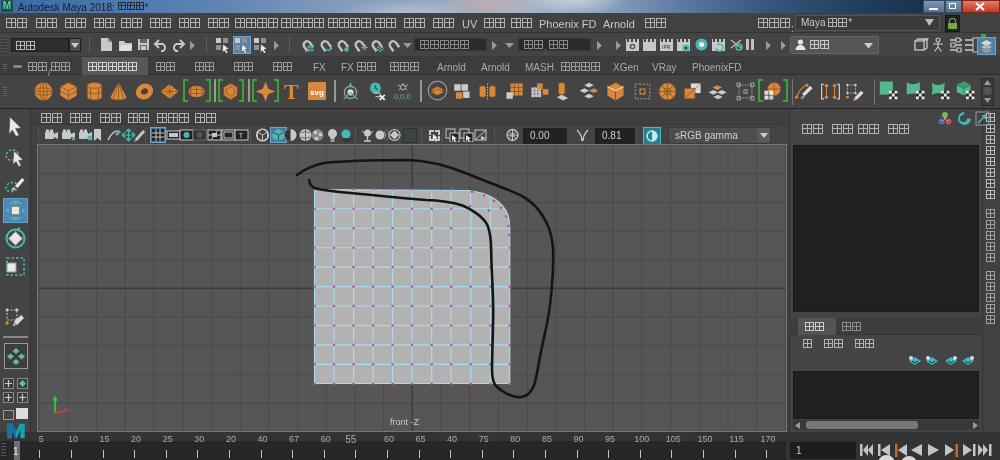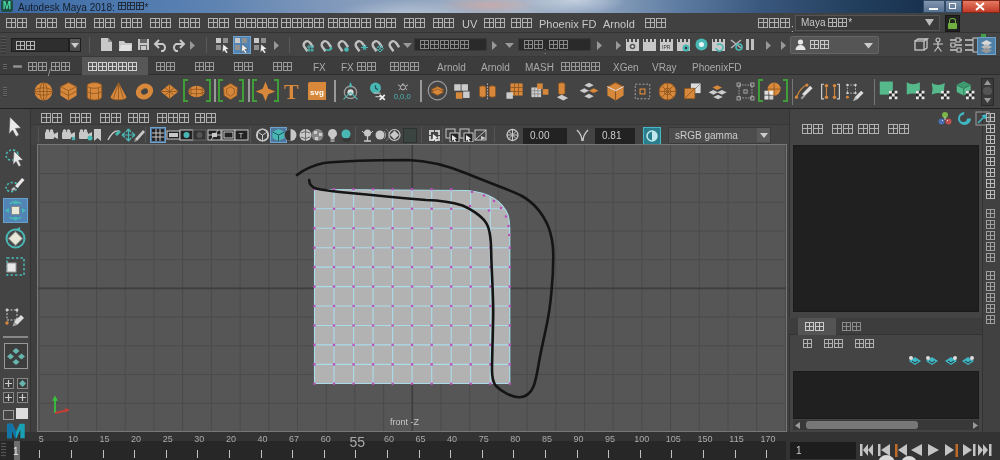--- a/index.html
+++ b/index.html
@@ -987,21 +987,21 @@
 <div class="ab" style="left:187.3px;top:434px;width:24px;text-align:center;color:#aaa;font-size:9px">30</div>
 <div class="ab" style="left:228.90000000000003px;top:450px;width:1px;height:8px;background:#c0c0c0"></div>
 <div class="ab" style="left:218.90000000000003px;top:434px;width:24px;text-align:center;color:#aaa;font-size:9px">20</div>
 <div class="ab" style="left:260.5px;top:450px;width:1px;height:8px;background:#c0c0c0"></div>
 <div class="ab" style="left:250.5px;top:434px;width:24px;text-align:center;color:#aaa;font-size:9px">40</div>
 <div class="ab" style="left:292.1px;top:450px;width:1px;height:8px;background:#c0c0c0"></div>
 <div class="ab" style="left:282.1px;top:434px;width:24px;text-align:center;color:#aaa;font-size:9px">67</div>
 <div class="ab" style="left:323.70000000000005px;top:450px;width:1px;height:8px;background:#c0c0c0"></div>
 <div class="ab" style="left:313.70000000000005px;top:434px;width:24px;text-align:center;color:#aaa;font-size:9px">60</div>
 <div class="ab" style="left:355.3px;top:450px;width:1px;height:8px;background:#c0c0c0"></div>
-<div class="ab" style="left:345.3px;top:434px;width:24px;text-align:center;color:#aaa;font-size:14px">55</div>
+<div class="ab" style="left:345.3px;top:434px;width:24px;color:#aaa;font-size:10px">55</div>
 <div class="ab" style="left:386.90000000000003px;top:450px;width:1px;height:8px;background:#c0c0c0"></div>
 <div class="ab" style="left:376.90000000000003px;top:434px;width:24px;text-align:center;color:#aaa;font-size:9px">60</div>
 <div class="ab" style="left:418.50000000000006px;top:450px;width:1px;height:8px;background:#c0c0c0"></div>
 <div class="ab" style="left:408.50000000000006px;top:434px;width:24px;text-align:center;color:#aaa;font-size:9px">65</div>
 <div class="ab" style="left:450.1px;top:450px;width:1px;height:8px;background:#c0c0c0"></div>
 <div class="ab" style="left:440.1px;top:434px;width:24px;text-align:center;color:#aaa;font-size:9px">40</div>
 <div class="ab" style="left:481.70000000000005px;top:450px;width:1px;height:8px;background:#c0c0c0"></div>
 <div class="ab" style="left:471.70000000000005px;top:434px;width:24px;text-align:center;color:#aaa;font-size:9px">75</div>
 <div class="ab" style="left:513.3px;top:450px;width:1px;height:8px;background:#c0c0c0"></div>
 <div class="ab" style="left:503.29999999999995px;top:434px;width:24px;text-align:center;color:#aaa;font-size:9px">80</div>

